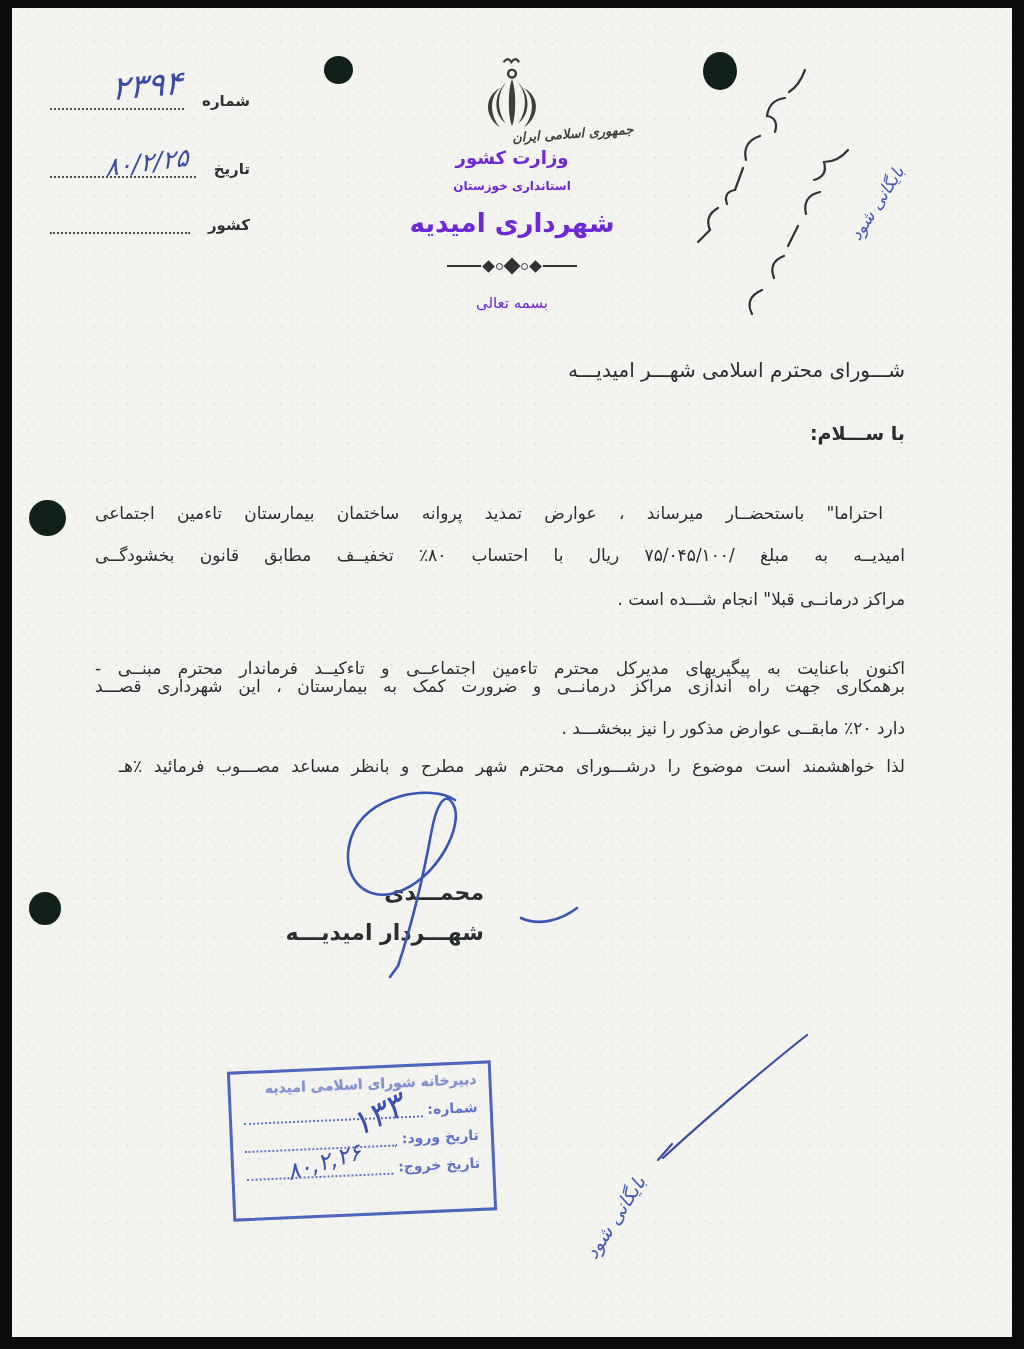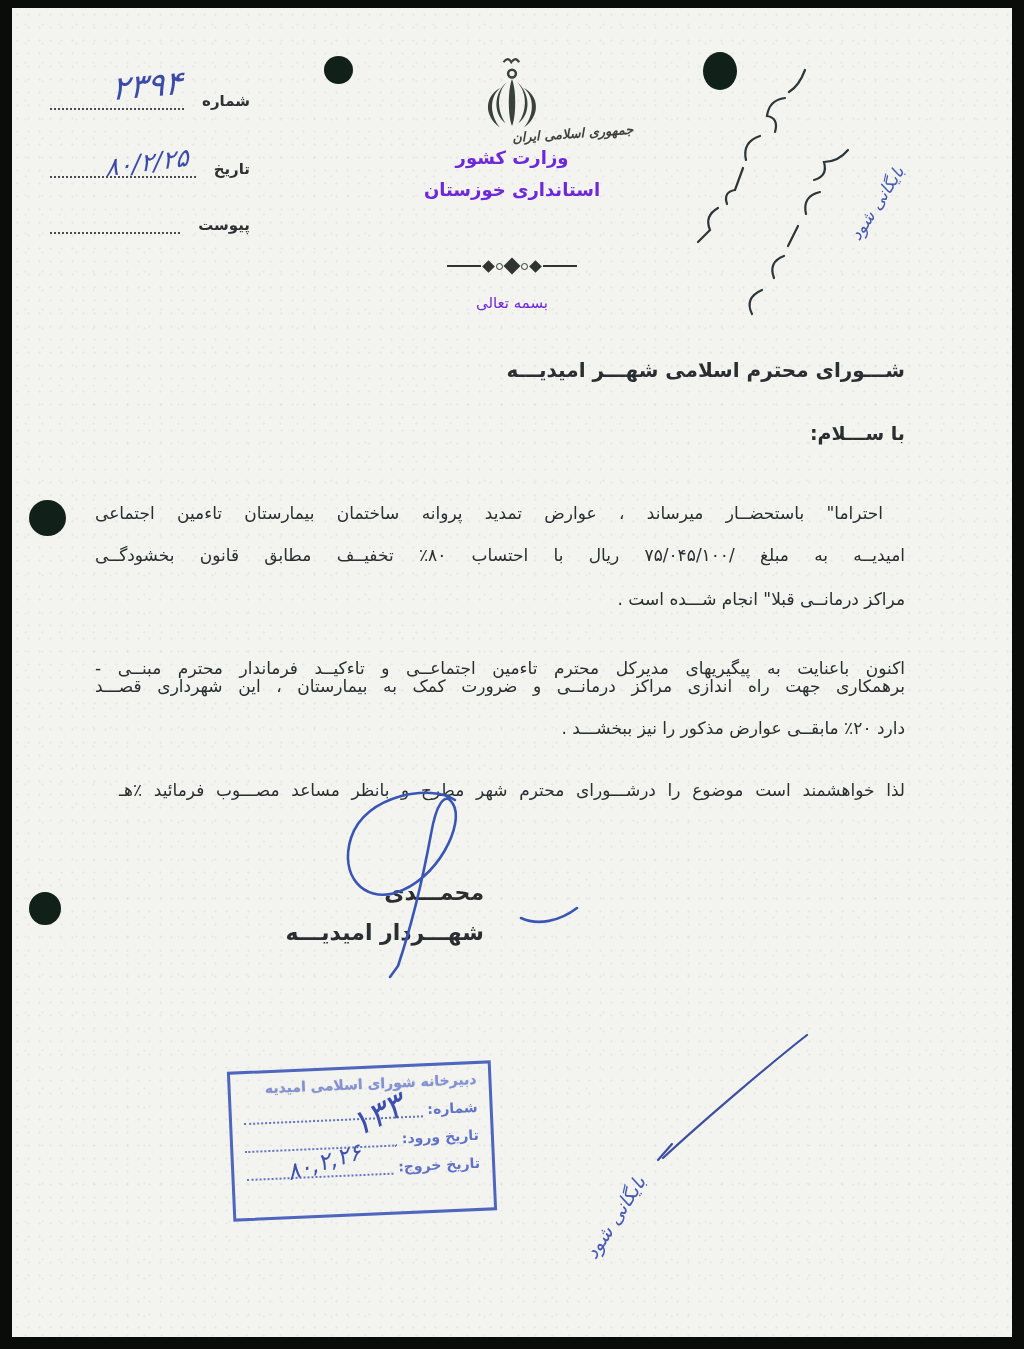--- a/index.html
+++ b/index.html
@@ -8,36 +8,36 @@
   .page{position:absolute;left:12px;top:8px;width:1000px;height:1329px;background:#f3f3ef;}
   .page::before{content:"";position:absolute;inset:0;pointer-events:none;
     background-image:radial-gradient(circle,rgba(110,112,100,.07) 1px,transparent 1.3px),
                      radial-gradient(circle,rgba(90,95,88,.05) 1px,transparent 1.5px);
     background-size:11px 13px,17px 19px;background-position:0 0,5px 7px;}
   .hole{position:absolute;background:#12201a;border-radius:50%;}
   
   .hdr{position:absolute;left:50%;transform:translateX(-50%);text-align:center;color:#6d28d9;white-space:nowrap;}
   .emblem-caption{font-style:italic;font-weight:bold;font-size:13px;color:#3d423e;transform:rotate(-4deg);}
   .h-ministry{font-weight:bold;font-size:18px;letter-spacing:1px;}
-  .h-gov{font-weight:bold;font-size:18px;}
+  .h-gov{font-weight:bold;font-size:12px;}
   .h-city{font-weight:bold;font-size:26px;}
   .h-besm{font-weight:normal;font-size:15px;margin-top:8px;}
   .ornament{display:flex;align-items:center;gap:3px;}
   .orn-line{width:34px;height:2px;background:#2f3331;}
   .orn-dia{width:9px;height:9px;background:#2f3331;transform:rotate(45deg);}
   .orn-dot{width:5px;height:5px;border:1.5px solid #2f3331;border-radius:50%;}
   
   .meta-row{position:absolute;left:38px;width:200px;display:flex;flex-direction:row;align-items:flex-end;gap:18px;direction:rtl;}
   .meta-label{font-weight:bold;font-size:15px;color:#2e3133;white-space:nowrap;}
   .leader{flex:1;border-bottom:2px dotted #4a4d4f;height:2px;}
   .hw{color:#3b4ca8;font-style:italic;}
   
   .bodyline{position:absolute;right:107px;left:83px;font-size:17px;color:#2b2e30;text-align:right;direction:rtl;white-space:nowrap;}
   .fill{white-space:normal;text-align:justify;text-align-last:justify;}
-  .addr{font-size:20px;font-weight:700;}
+  .addr{font-size:20px;font-weight:400;}
   .salut{font-size:19px;font-weight:600;}
   .sig{position:absolute;right:528px;top:865px;text-align:right;direction:rtl;color:#2b2e30;font-weight:600;font-size:22px;line-height:40px;white-space:nowrap;}
   .sig .name{margin-left:22px;}
   
   .stamp{position:absolute;left:218px;top:1058px;width:264px;height:150px;border:3px solid #4e66bd;
          transform:rotate(-2.5deg);color:#6073c6;direction:rtl;padding:7px 12px;box-sizing:border-box;}
   .stamp-title{font-size:14px;font-weight:bold;letter-spacing:1px;opacity:.75;text-shadow:0 0 1px #8a9ad4;white-space:nowrap;}
   .stamp-row{display:flex;align-items:flex-end;gap:5px;margin-top:12px;font-size:14px;font-weight:bold;}
   .stamp .leader{border-bottom:2px dotted #6073c6;}
   .stamp-hw{position:absolute;font-style:italic;color:#3d50b0;}
@@ -65,57 +65,58 @@
         <path d="M34 42 C18 54 18 80 33 98 C8 80 13 52 34 42 Z" fill="#3a403c" stroke="none"></path>
         <g transform="translate(100,0) scale(-1,1)">
           <path d="M43 34 C30 46 27 72 41 92 C22 78 25 48 43 34 Z" fill="#3a403c" stroke="none"></path>
           <path d="M34 42 C18 54 18 80 33 98 C8 80 13 52 34 42 Z" fill="#3a403c" stroke="none"></path>
         </g>
       </svg>
     </div>
     <div class="hdr emblem-caption" style="top:118px;">جمهوری اسلامی ایران</div>
     <div class="hdr h-ministry" style="top:139px;">وزارت کشور</div>
     <div class="hdr h-gov" style="top:171px;">استانداری خوزستان</div>
+    <div class="hdr h-city" style="top:200px;">شهرداری امیدیه</div>
     <div class="hdr ornament" style="top:252px;">
       <div class="orn-line"></div>
         <div class="orn-dia"></div>
         <div class="orn-dot"></div>
       <div class="orn-dia" style="width:12px;height:12px;"></div>
       <div class="orn-dot"></div>
         <div class="orn-dia"></div>
         <div class="orn-line"></div>
     </div>
     <div class="hdr h-besm" style="top:278px;">بسمه تعالی</div>
 
     <div class="meta-row" style="top:84px;">
       <span class="meta-label">شماره</span>
       <span class="leader"></span>
     </div>
     <div class="meta-row" style="top:152px;">
       <span class="meta-label">تاریخ</span>
       <span class="leader"></span>
     </div>
     <div class="meta-row" style="top:208px;">
-      <span class="meta-label">پیوست</span>
+      <span class="meta-label">کشور</span>
       <span class="leader"></span>
     </div>
     <div class="hw" style="position:absolute;left:60px;top:58px;width:150px;font-size:33px;transform:rotate(-5deg) skewX(-6deg);text-align:center;">۲۳۹۴</div>
     <div class="hw" style="position:absolute;left:55px;top:140px;width:160px;font-size:25px;transform:rotate(-7deg) skewX(-6deg);text-align:center;">۸۰/۲/۲۵</div>
 
     <div class="bodyline addr" style="top:350px;">شـــورای محترم اسلامی شهـــر امیدیـــه</div>
     <div class="bodyline salut" style="top:414px;">با ســـلام:</div>
 
     <div class="bodyline fill" style="top:495px;right:129px;">احتراما" باستحضــار میرساند ، عوارض تمدید پروانه ساختمان بیمارستان تاءمین اجتماعی</div>
     <div class="bodyline fill" style="top:537px;">امیدیــه به مبلغ /۷۵/۰۴۵/۱۰۰ ریال با احتساب ۸۰٪ تخفیــف مطابق قانون بخشودگــی</div>
     <div class="bodyline" style="top:581px;">مراکز درمانــی قبلا" انجام شـــده است .</div>
 
     <div class="bodyline fill" style="top:650px;">اکنون باعنایت به پیگیریهای مدیرکل محترم تاءمین اجتماعــی و تاءکیــد فرماندار محترم مبنــی -</div>
     <div class="bodyline fill" style="top:668px;">برهمکاری جهت راه اندازی مراکز درمانــی و ضرورت کمک به بیمارستان ، این شهرداری قصـــد</div>
     <div class="bodyline" style="top:710px;">دارد ۲۰٪ مابقــی عوارض مذکور را نیز ببخشـــد .</div>
-    <div class="bodyline fill" style="top:772px;margin-left:24px;">لذا خواهشمند است موضوع را درشـــورای محترم شهر مطرح و بانظر مساعد مصـــوب فرمائید ٪هـ</div>
+    <div class="bodyline fill" style="top:748px;margin-left:24px;">لذا خواهشمند است موضوع را درشـــورای محترم شهر مطرح و بانظر مساعد مصـــوب فرمائید ٪هـ</div>
 
     <div class="sig">
       <div class="name">محمـــدی</div>
       <div>شهـــردار امیدیـــه</div>
     </div>
 
     <svg class="inksvg" width="1000" height="1329" viewBox="0 0 1000 1329">
 
       <g stroke="#3a56b5" stroke-width="2.6" fill="none" stroke-linecap="round">
         <path d="M443 792 C420 776 353 786 339 830 C327 868 352 894 383 885 C426 872 453 815 441 796 C433 782 424 797 419 826 C408 886 396 928 386 958 L378 969"></path>

